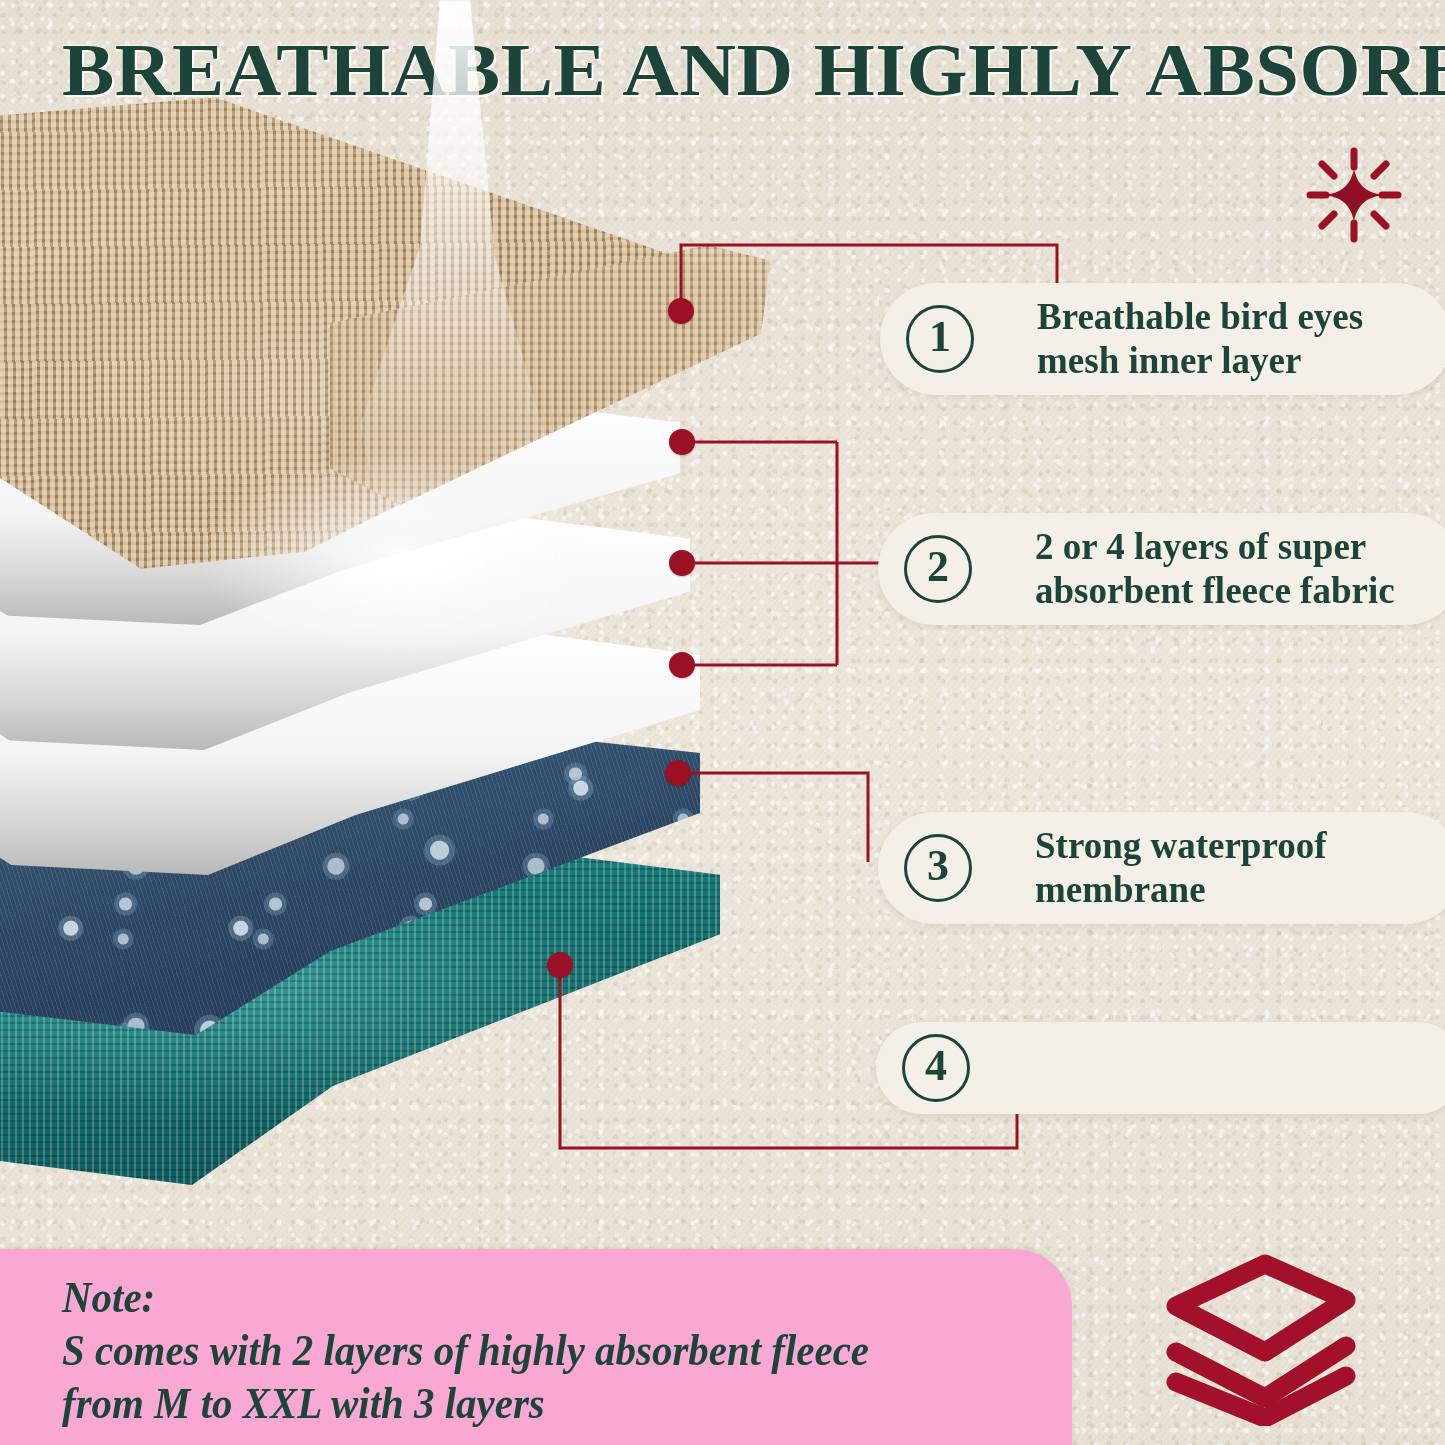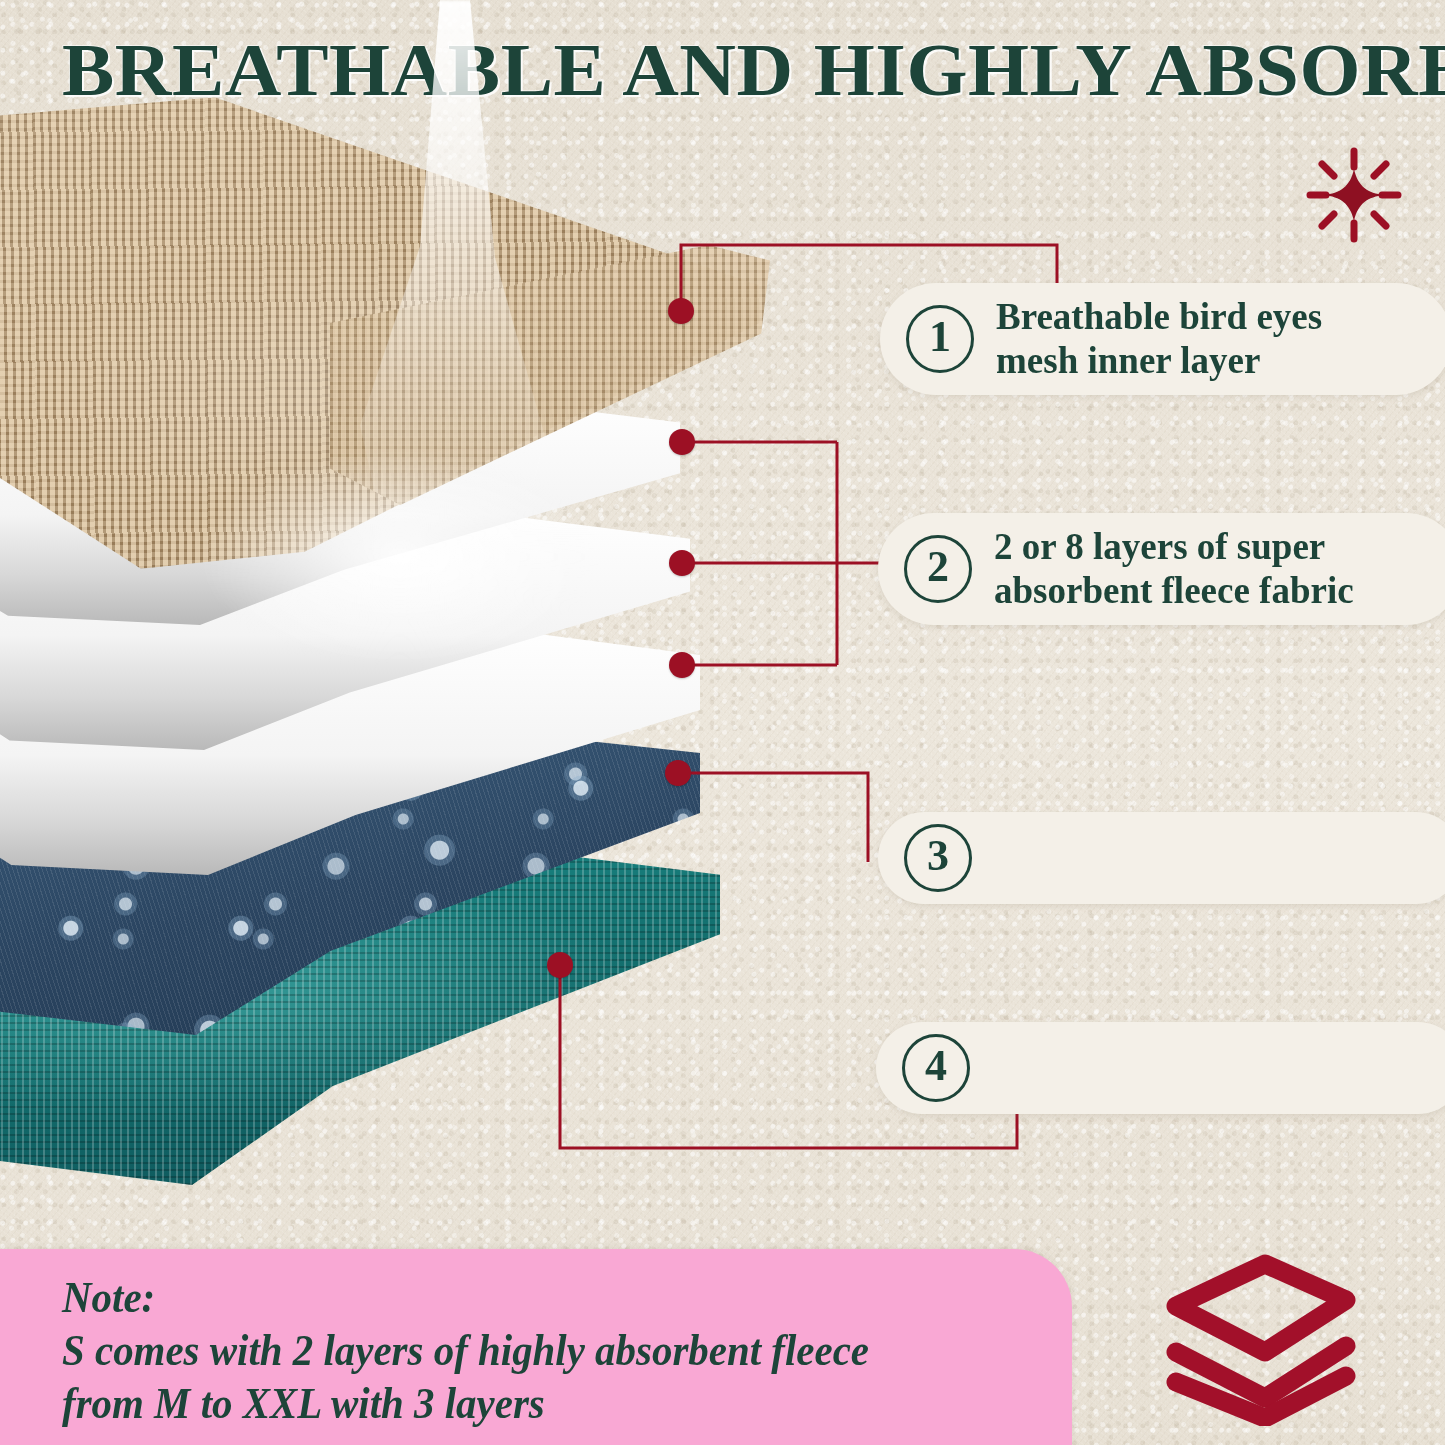--- a/index.html
+++ b/index.html
@@ -198,20 +198,21 @@
     line-height: 58px;
     text-align: center;
   }
   .ptext {
     color: #1d4439;
     font-family: "Liberation Serif", "DejaVu Serif", serif;
     font-weight: 700;
     font-size: 37px;
     line-height: 44px;
     white-space: pre-line;
+    margin-left: 41px;
   }
 
   #pill1 { left: 880px; top: 283px;  width: 512px; }
   #pill2 { left: 878px; top: 513px;  width: 524px; }
   #pill3 { left: 878px; top: 812px;  width: 524px; }
   #pill4 { left: 876px; top: 1022px; width: 528px; }
 
   
   .note {
     position: absolute;
@@ -306,26 +307,28 @@
   <div class="dot" style="left:560px; top:965px;"></div>
 
   <div class="pill" id="pill1">
     <div class="num">1</div>
     <div class="ptext">Breathable bird eyes
 mesh inner layer</div>
   </div>
 
   <div class="pill" id="pill2">
     <div class="num">2</div>
-    <div class="ptext">2 or 8 layers of super
+    <div class="ptext">2 or 4 layers of super
 absorbent fleece fabric</div>
   </div>
 
   <div class="pill" id="pill3">
     <div class="num">3</div>
+    <div class="ptext">Strong waterproof
+membrane</div>
   </div>
 
   <div class="pill" id="pill4">
     <div class="num">4</div>
   </div>
 
   <div class="note">
     <div class="note-inner">Note:
 S comes with 2 layers of highly absorbent fleece
 from M to XXL with 3 layers</div>

